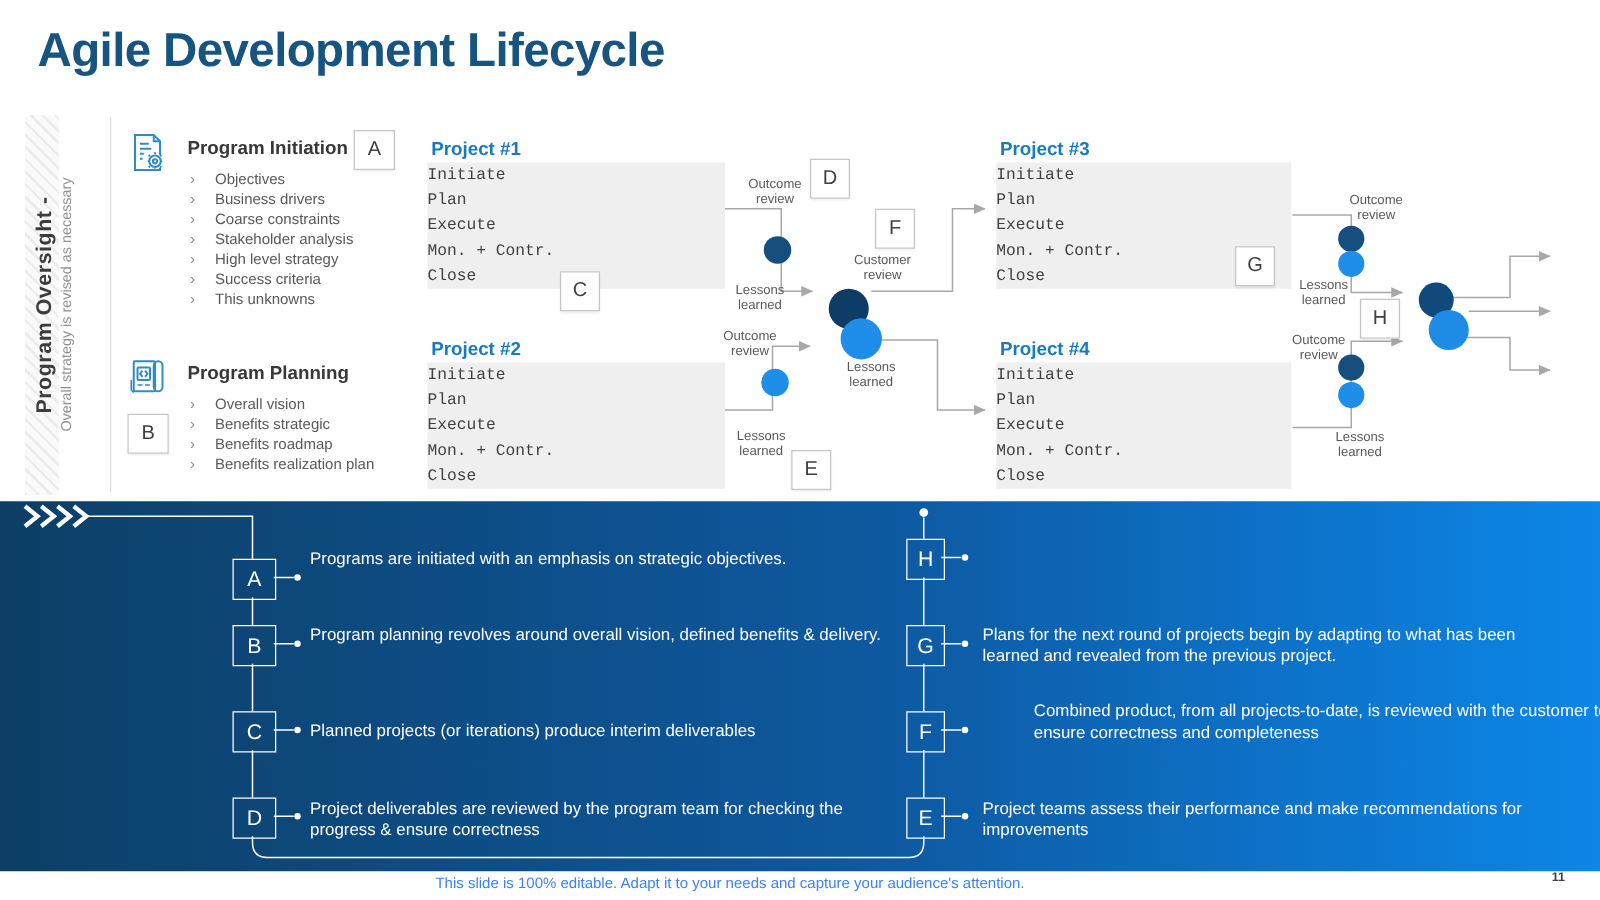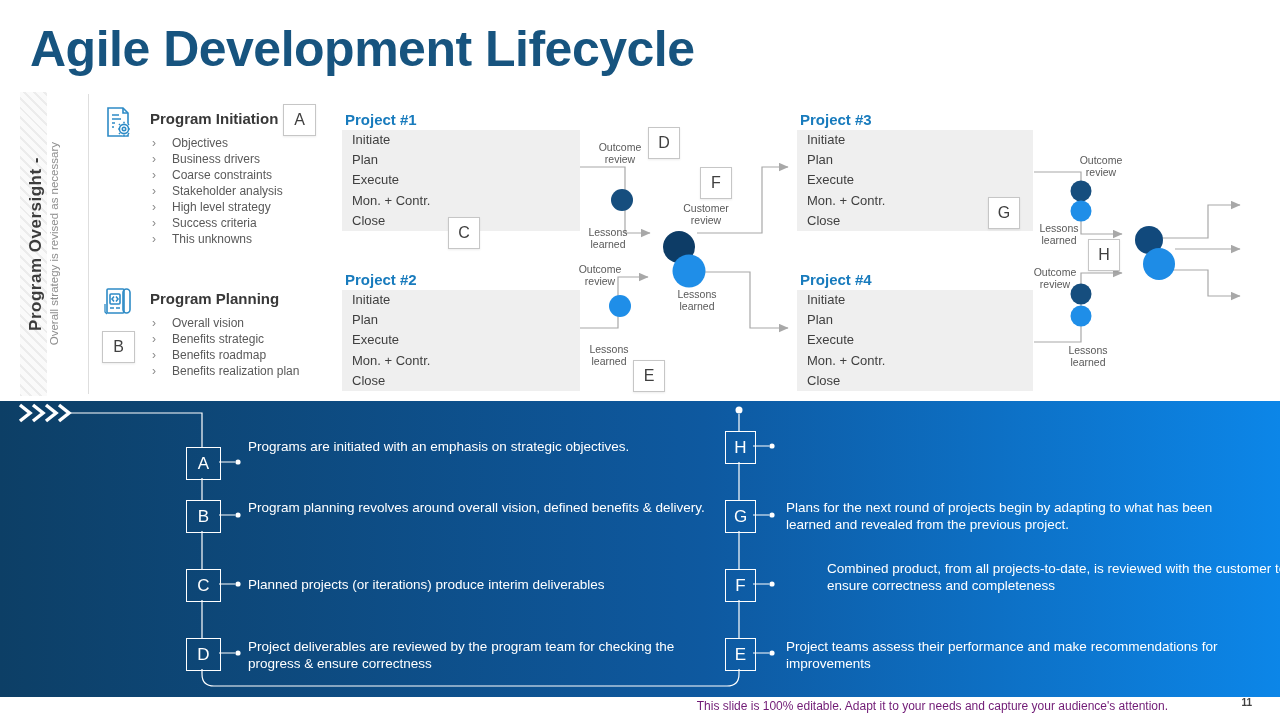--- a/index.html
+++ b/index.html
@@ -3,21 +3,21 @@
 <meta charset="utf-8">
 <style>
   html,body{margin:0;padding:0;}
   body{
     width:1280px;height:720px;position:relative;overflow:hidden;
     background:#ffffff;font-family:"Liberation Sans",sans-serif;
     -webkit-font-smoothing:antialiased;
   }
   .abs{position:absolute;}
   
-  .slide-title{left:30px;top:20px;font-size:50px;font-weight:bold;color:#17547f;letter-spacing:-0.5px;}
+  .slide-title{left:30px;top:20px;font-size:38px;font-weight:bold;color:#17547f;letter-spacing:-0.5px;}
   
   .hatch{
     left:20px;top:92px;width:27px;height:304px;
     background:repeating-linear-gradient(45deg,#ececec 0 2px,#fafafa 2px 7px);
   }
   .side-divider{left:88px;top:94px;width:1px;height:300px;background:#dedede;}
   .side-text{left:26px;top:92px;height:304px;display:flex;flex-direction:row;align-items:center;}
   .v{writing-mode:vertical-rl;transform:rotate(180deg);white-space:nowrap;}
   .side-head{font-size:17px;font-weight:bold;color:#3c3c3c;letter-spacing:0.5px;}
   .side-sub{font-size:11.5px;color:#8f8f8f;margin-left:2px;}
@@ -27,35 +27,35 @@
     background:#ffffff;border:1px solid #c6c6c6;color:#404040;
     display:flex;align-items:center;justify-content:center;
     font-size:16px;box-shadow:0 1px 2px rgba(0,0,0,0.08);
   }
   .bullets{display:flex;flex-direction:column;}
   .bullet-row{display:flex;font-size:12px;color:#595959;line-height:16px;}
   .bullet-row .chev{color:#8a8a8a;width:20px;flex:0 0 20px;}
   
   .proj-title{font-size:15px;font-weight:bold;color:#187bbd;}
   .proj-box{background:#efefef;}
-  .proj-box .phase{font-size:13px;color:#3f3f3f;line-height:20.2px;padding-left:10px;height:20.2px;}
+  .proj-box .phase{font-size:13px;color:#3f3f3f;line-height:20.2px;padding-left:0;height:20.2px;font-family:Liberation Mono, monospace;}
   
   .flow-label{font-size:10.5px;color:#595959;text-align:center;line-height:12px;width:60px;}
   
   .panel{
     left:0;top:401px;width:1280px;height:296px;
     background:linear-gradient(90deg,#0d3f66 0%,#0e59a0 55%,#0c86e8 100%);
   }
   .legend-box{
     position:absolute;border:1px solid #ffffff;color:#ffffff;
     display:flex;align-items:center;justify-content:center;font-size:17px;
   }
   .legend-text{position:absolute;color:#ffffff;font-size:13.5px;line-height:16.5px;width:465px;}
   
-  .footer-note{left:0;top:699px;width:1168px;text-align:right;font-size:12px;color:#701a75;}
+  .footer-note{left:0;top:699px;width:1168px;text-align:center;font-size:12px;color:#3b82f6;}
   .page-num{left:1222px;top:697px;width:30px;text-align:right;font-size:10px;font-weight:bold;color:#404040;}
   svg{display:block;}
 </style>
 </head>
 <body>
 
 <div class="abs slide-title">Agile Development Lifecycle</div>
 
 <div class="abs hatch"></div>
 <div class="abs side-divider"></div>

